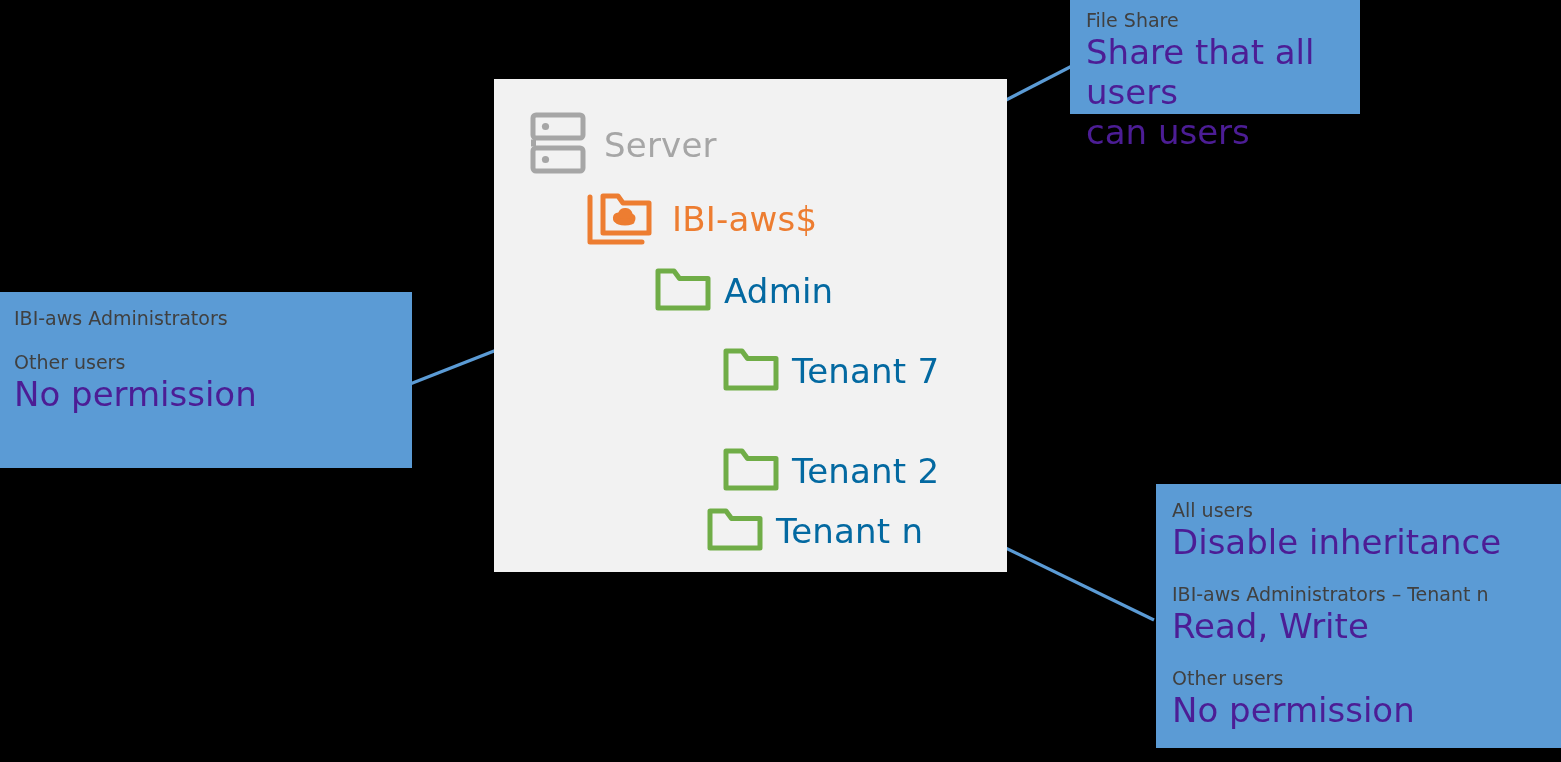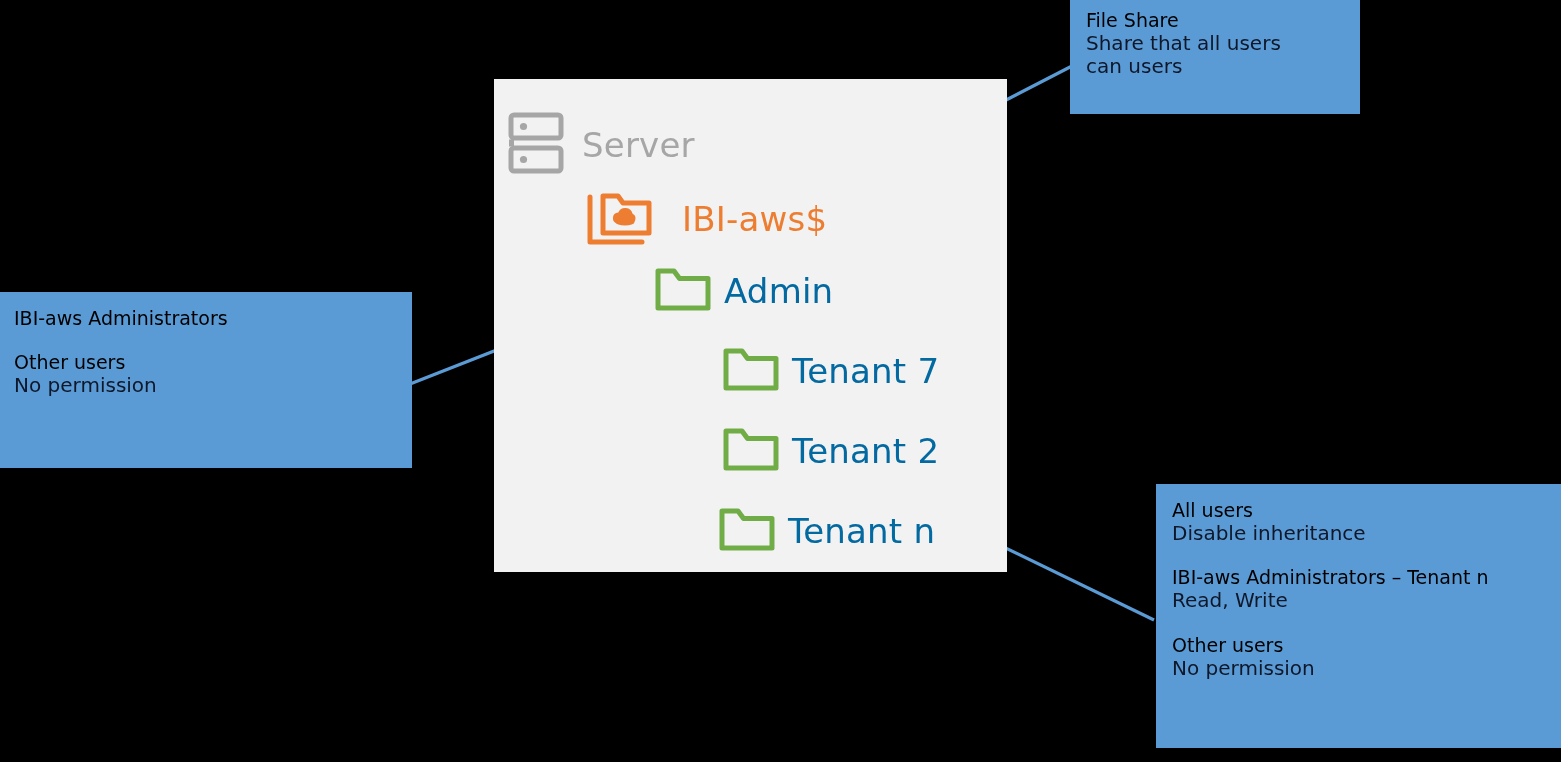--- a/index.html
+++ b/index.html
@@ -31,49 +31,49 @@
     align-items: center;
     white-space: nowrap;
   }
 
   .row-label {
     font-size: 34px;
     line-height: 1;
     letter-spacing: 0.2px;
   }
 
-  #row-server       { left: 14px;  top: 32px; align-items: center;  }
+  #row-server       { left: 36px;  top: 32px; align-items: center;  }
   #row-share        { left: 92px;  top: 106px; }
   #row-admin        { left: 160px; top: 186px; }
   #row-tenant-0     { left: 228px; top: 266px; }
-  #row-tenant-1     { left: 228px; top: 346px; }
-  #row-tenant-2     { left: 224px; top: 426px; }
+  #row-tenant-1     { left: 228px; top: 366px; }
+  #row-tenant-2     { left: 212px; top: 426px; }
 
   #row-server  .row-label { color: #A6A6A6; margin-left: 18px; }
-  #row-share   .row-label { color: #ED7D31; margin-left: 24px; }
+  #row-share   .row-label { color: #ED7D31; margin-left: 14px; }
   .green-row   .row-label { color: #0369a1; margin-left: 12px; }
 
   .icon-box { flex: 0 0 auto; display: block; }
 
   
   .callout {
     position: absolute;
     background: #5B9BD5;
     box-sizing: border-box;
     color: #FFFFFF;
   }
   .callout .small {
     font-size: 19px;
     line-height: 1.15;
-    color: #000000;
+    color: #404040;
   }
   .callout .big {
-    font-size: 20px;
+    font-size: 34px;
     line-height: 1.18;
-    color: #0f172a;
+    color: #4c1d95;
   }
   .callout .gap { height: 22px; }
 
   #callout-fileshare {
     left: 1070px; top: -6px; width: 290px; height: 120px;
     padding: 16px 0 0 16px;
   }
   #callout-admin {
     left: -8px; top: 292px; width: 420px; height: 176px;
     padding: 16px 0 0 22px;

